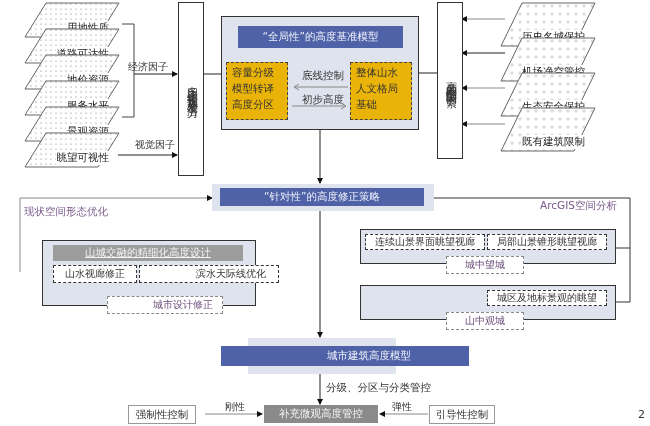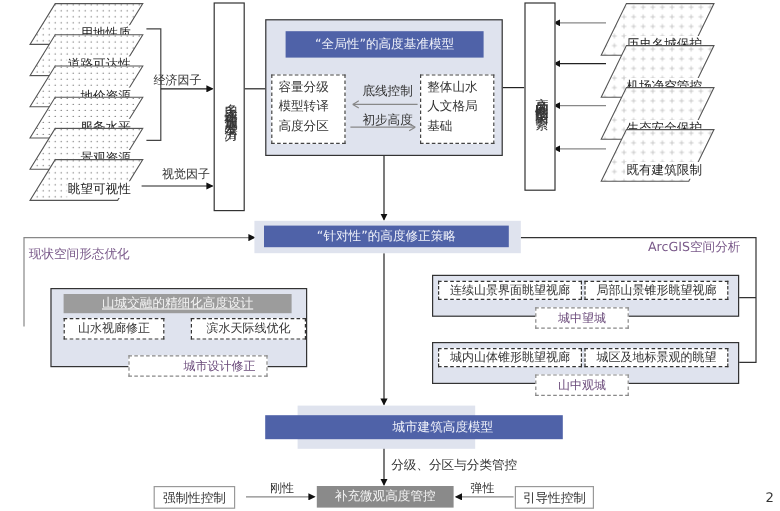--- a/index.html
+++ b/index.html
@@ -6,21 +6,21 @@
   body{width:650px;height:426px;position:relative;overflow:hidden;font-family:"DejaVu Sans","Liberation Sans",sans-serif;color:#333;}
   .abs{position:absolute;}
   .para{position:absolute;width:96px;height:30px;}
   .para svg{position:absolute;left:0;top:0;}
   .para span{position:absolute;right:10px;bottom:3px;font-size:10.5px;color:#222;background:#fff;padding:0 1px;}
   .vbox{position:absolute;border:1.3px solid #333;background:#fff;writing-mode:vertical-rl;text-orientation:upright;font-size:11px;display:flex;align-items:center;justify-content:center;letter-spacing:2px;color:#333;}
   .frame{position:absolute;background:#dfe3ee;border:1.3px solid #333;}
   .bluebar{position:absolute;background:#4f62a8;color:#f0f2fa;font-size:10.5px;display:flex;align-items:center;justify-content:center;}
   .graybar{position:absolute;background:#9c9c9c;color:#f4f4f4;font-size:10.5px;display:flex;align-items:center;justify-content:center;}
   .dash{position:absolute;border:1.2px dashed #333;background:#fff;font-size:10px;display:flex;align-items:center;justify-content:center;color:#333;}
-  .dashdot{position:absolute;border:1.2px dashed #444;background:#ffffff;font-size:10.5px;}
+  .dashdot{position:absolute;border:1.2px dashed #444;background:#eab308;font-size:10.5px;}
   .lbl{position:absolute;font-size:10px;color:#333;white-space:nowrap;}
   .plain{position:absolute;border:1px solid #999;background:#fff;font-size:10.5px;display:flex;align-items:center;justify-content:center;color:#333;}
   .lines{position:absolute;left:0;top:0;}
   .stack{display:flex;flex-direction:column;gap:6px;padding:6px 7px;font-size:10.5px;color:#333;}
 </style>
 </head>
 <body>
 
 <svg class="lines" width="650" height="426">
   <defs>
@@ -218,32 +218,31 @@
 
 <div class="frame" style="left:212px;top:184px;width:222px;height:27px;border:none;">
   <div class="bluebar" style="left:8px;top:4px;width:204px;height:18px;">“针对性”的高度修正策略</div>
 </div>
 <div class="lbl" style="left:24px;top:205px;color:#7a5a8a;font-size:10.5px;">现状空间形态优化</div>
 <div class="lbl" style="left:540px;top:199px;color:#7a5a8a;font-size:10.5px;">ArcGIS空间分析</div>
 
 <div class="frame" style="left:42px;top:240px;width:212px;height:64px;">
   <div class="graybar" style="left:10px;top:4px;width:190px;height:16px;text-decoration:underline;">山城交融的精细化高度设计</div>
   <div class="dash" style="left:10px;top:24px;width:82px;height:16px;">山水视廊修正</div>
-  <div class="dash" style="left:116px;top:24px;width:94px;height:16px;">滨水天际线优化</div>
+  <div class="dash" style="left:96px;top:24px;width:94px;height:16px;padding-left:44px;">滨水天际线优化</div>
 </div>
 <div class="dash" style="left:107px;top:296px;width:78px;height:16px;font-size:10px;color:#6a4a7a;border-color:#888;padding-left:36px;">城市设计修正</div>
 
 <div class="frame" style="left:360px;top:229px;width:254px;height:33px;">
   <div class="dash" style="left:4px;top:4px;width:118px;height:14px;">连续山景界面眺望视廊</div>
   <div class="dash" style="left:126px;top:4px;width:118px;height:14px;">局部山景锥形眺望视廊</div>
 </div>
 <div class="dash" style="left:446px;top:256px;width:76px;height:16px;font-size:10px;color:#6a4a7a;border-color:#888;">城中望城</div>
 
 <div class="frame" style="left:360px;top:285px;width:254px;height:33px;">
-  <div class="dash" style="left:4px;top:4px;width:118px;height:14px;">城内山体锥形眺望视廊</div>
   <div class="dash" style="left:126px;top:4px;width:118px;height:14px;">城区及地标景观的眺望</div>
 </div>
 <div class="dash" style="left:446px;top:312px;width:76px;height:16px;font-size:10px;color:#6a4a7a;border-color:#888;">山中观城</div>
 
 <div class="abs" style="left:248px;top:338px;width:148px;height:36px;background:#dfe3ee;"></div>
 <div class="bluebar" style="left:221px;top:346px;width:200px;height:20px;padding-left:48px;">城市建筑高度模型</div>
 <div class="lbl" style="left:326px;top:381px;font-size:10.5px;">分级、分区与分类管控</div>
 
 <div class="plain" style="left:128px;top:405px;width:66px;height:17px;">强制性控制</div>
 <div class="lbl" style="left:225px;top:400px;">刚性</div>

